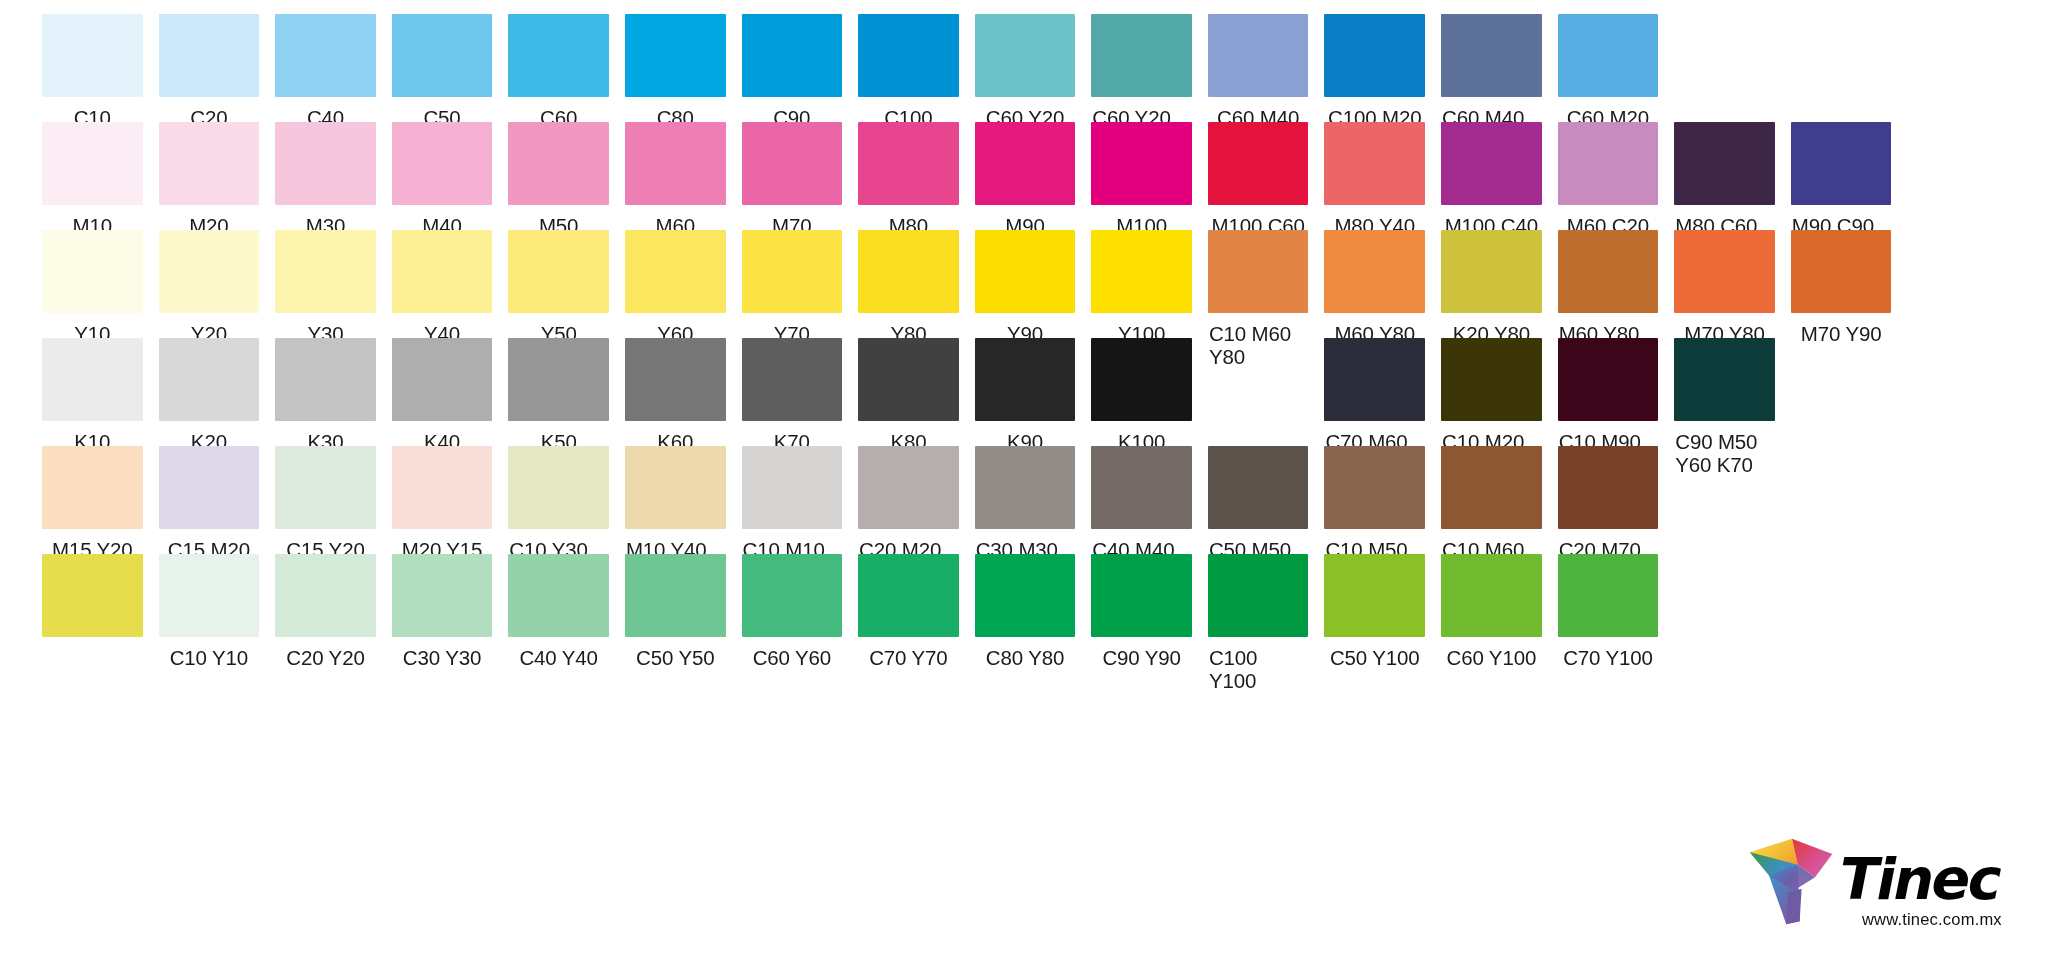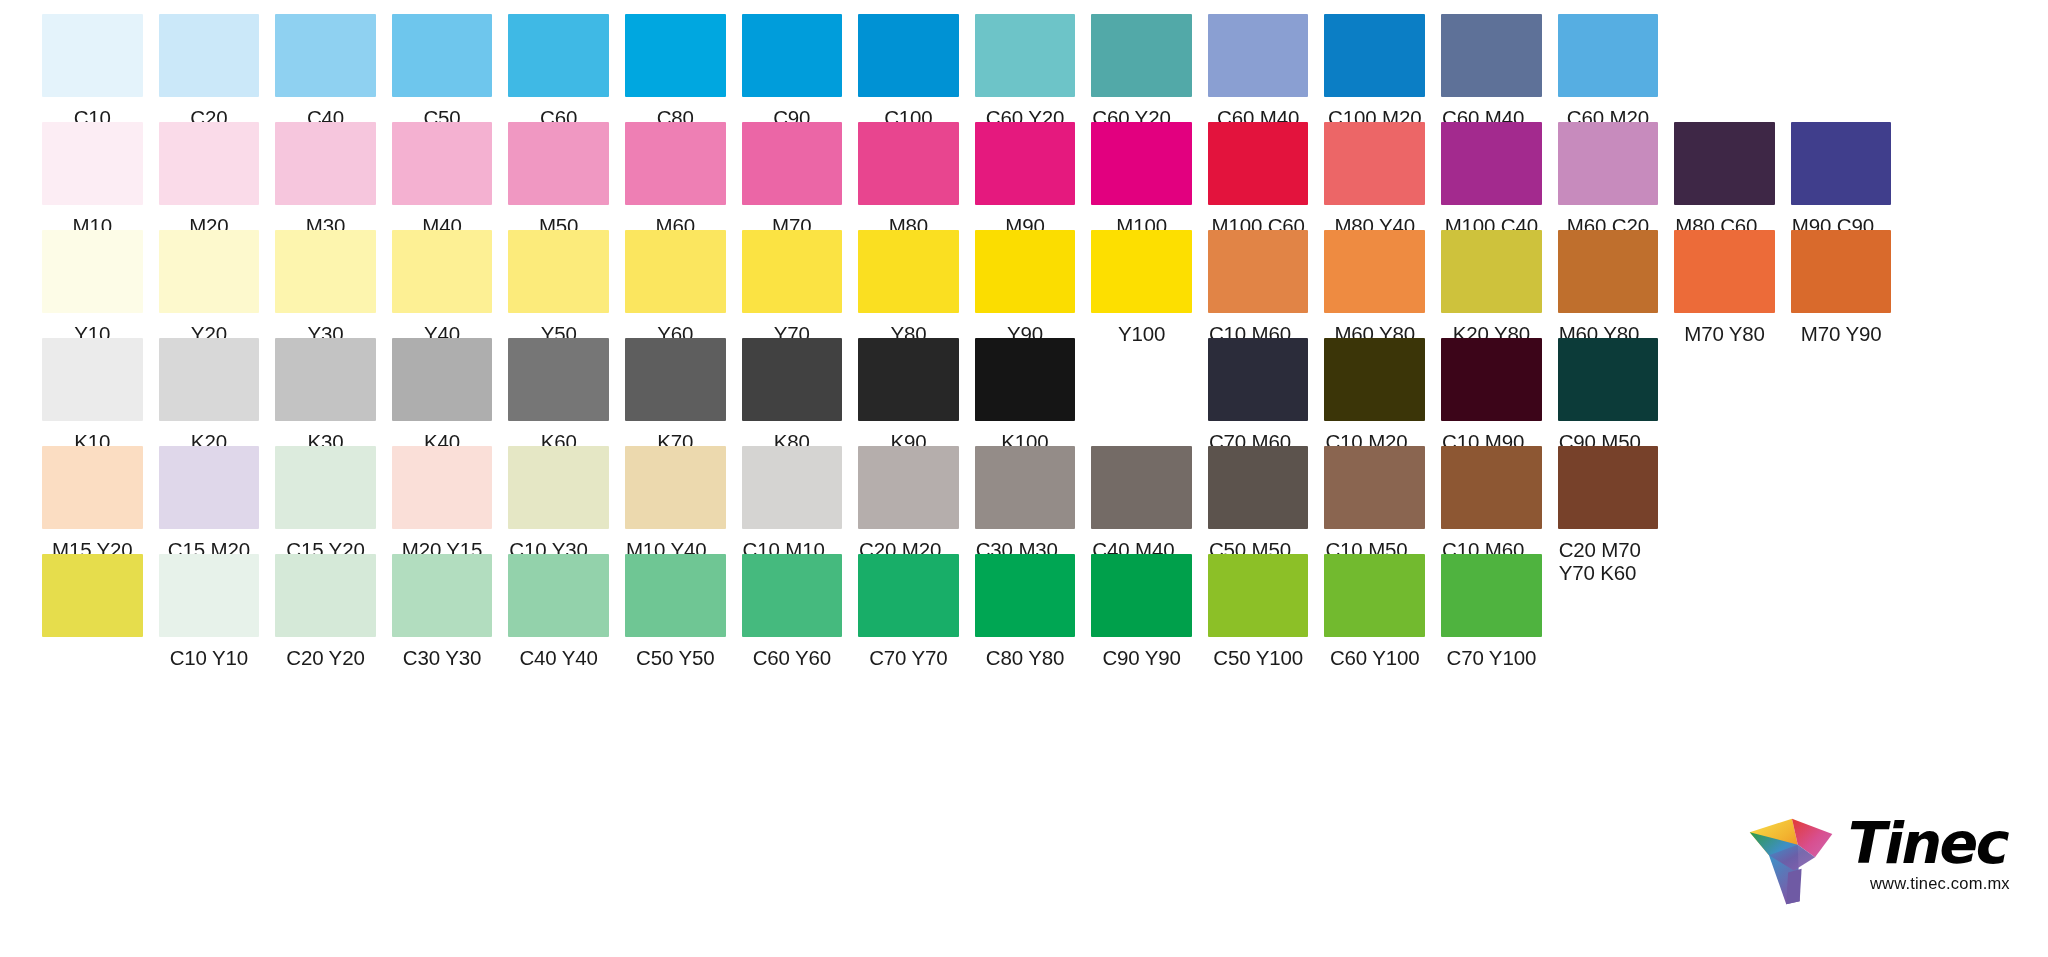--- a/index.html
+++ b/index.html
@@ -65,26 +65,26 @@
 
   .swatch-label.wide {
     text-align: left;
     padding-left: 1px;
   }
 
   
   #brand-logo {
     position: absolute;
     right: 36px;
-    bottom: 40px;
+    bottom: 28px;
     width: 268px;
     height: 104px;
     display: flex;
-    align-items: flex-start;
-    gap: 8px;
+    align-items: flex-end;
+    gap: 0;
   }
   #logo-mark {
     width: 96px;
     height: 96px;
     flex: 0 0 96px;
   }
   #logo-text-block {
     display: flex;
     flex-direction: column;
     justify-content: center;
@@ -332,20 +332,24 @@
       </div>
       <div class="swatch-cell">
         <div class="swatch-chip" style="background: rgb(195, 195, 195);"></div>
         <div class="swatch-label">K30</div>
       </div>
       <div class="swatch-cell">
         <div class="swatch-chip" style="background: rgb(174, 174, 174);"></div>
         <div class="swatch-label">K40</div>
       </div>
       <div class="swatch-cell">
+        <div class="swatch-chip" style="background: rgb(150, 150, 150);"></div>
+        <div class="swatch-label">K50</div>
+      </div>
+      <div class="swatch-cell">
         <div class="swatch-chip" style="background: rgb(118, 118, 118);"></div>
         <div class="swatch-label">K60</div>
       </div>
       <div class="swatch-cell">
         <div class="swatch-chip" style="background: rgb(94, 94, 94);"></div>
         <div class="swatch-label">K70</div>
       </div>
       <div class="swatch-cell">
         <div class="swatch-chip" style="background: rgb(65, 65, 65);"></div>
         <div class="swatch-label">K80</div>
@@ -492,20 +496,24 @@
         <div class="swatch-chip" style="background: rgb(24, 174, 104);"></div>
         <div class="swatch-label">C70 Y70</div>
       </div>
       <div class="swatch-cell">
         <div class="swatch-chip" style="background: rgb(0, 166, 83);"></div>
         <div class="swatch-label">C80 Y80</div>
       </div>
       <div class="swatch-cell">
         <div class="swatch-chip" style="background: rgb(0, 160, 75);"></div>
         <div class="swatch-label">C90 Y90</div>
+      </div>
+      <div class="swatch-cell">
+        <div class="swatch-chip" style="background: rgb(0, 154, 66);"></div>
+        <div class="swatch-label wide">C100 Y100</div>
       </div>
       <div class="swatch-cell">
         <div class="swatch-chip" style="background: rgb(140, 192, 39);"></div>
         <div class="swatch-label">C50 Y100</div>
       </div>
       <div class="swatch-cell">
         <div class="swatch-chip" style="background: rgb(114, 186, 47);"></div>
         <div class="swatch-label">C60 Y100</div>
       </div>
       <div class="swatch-cell">

